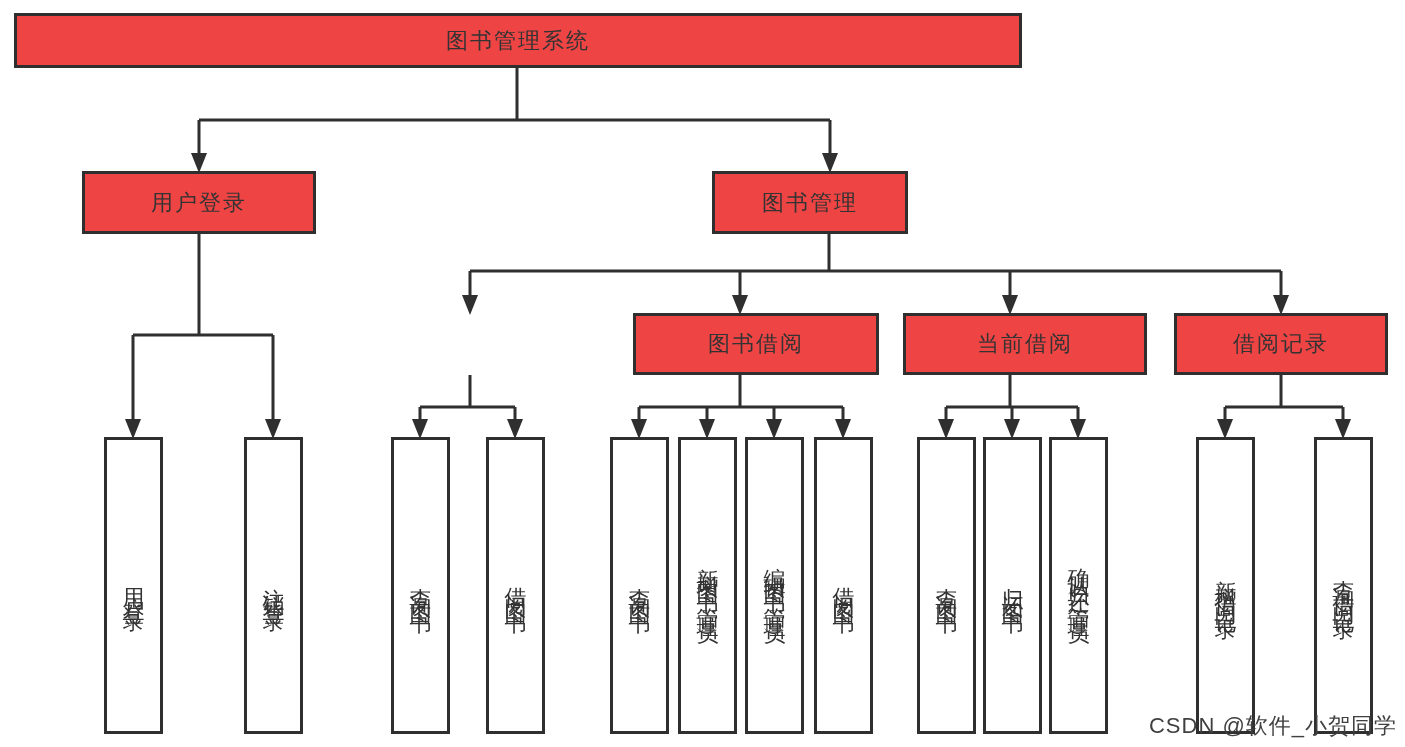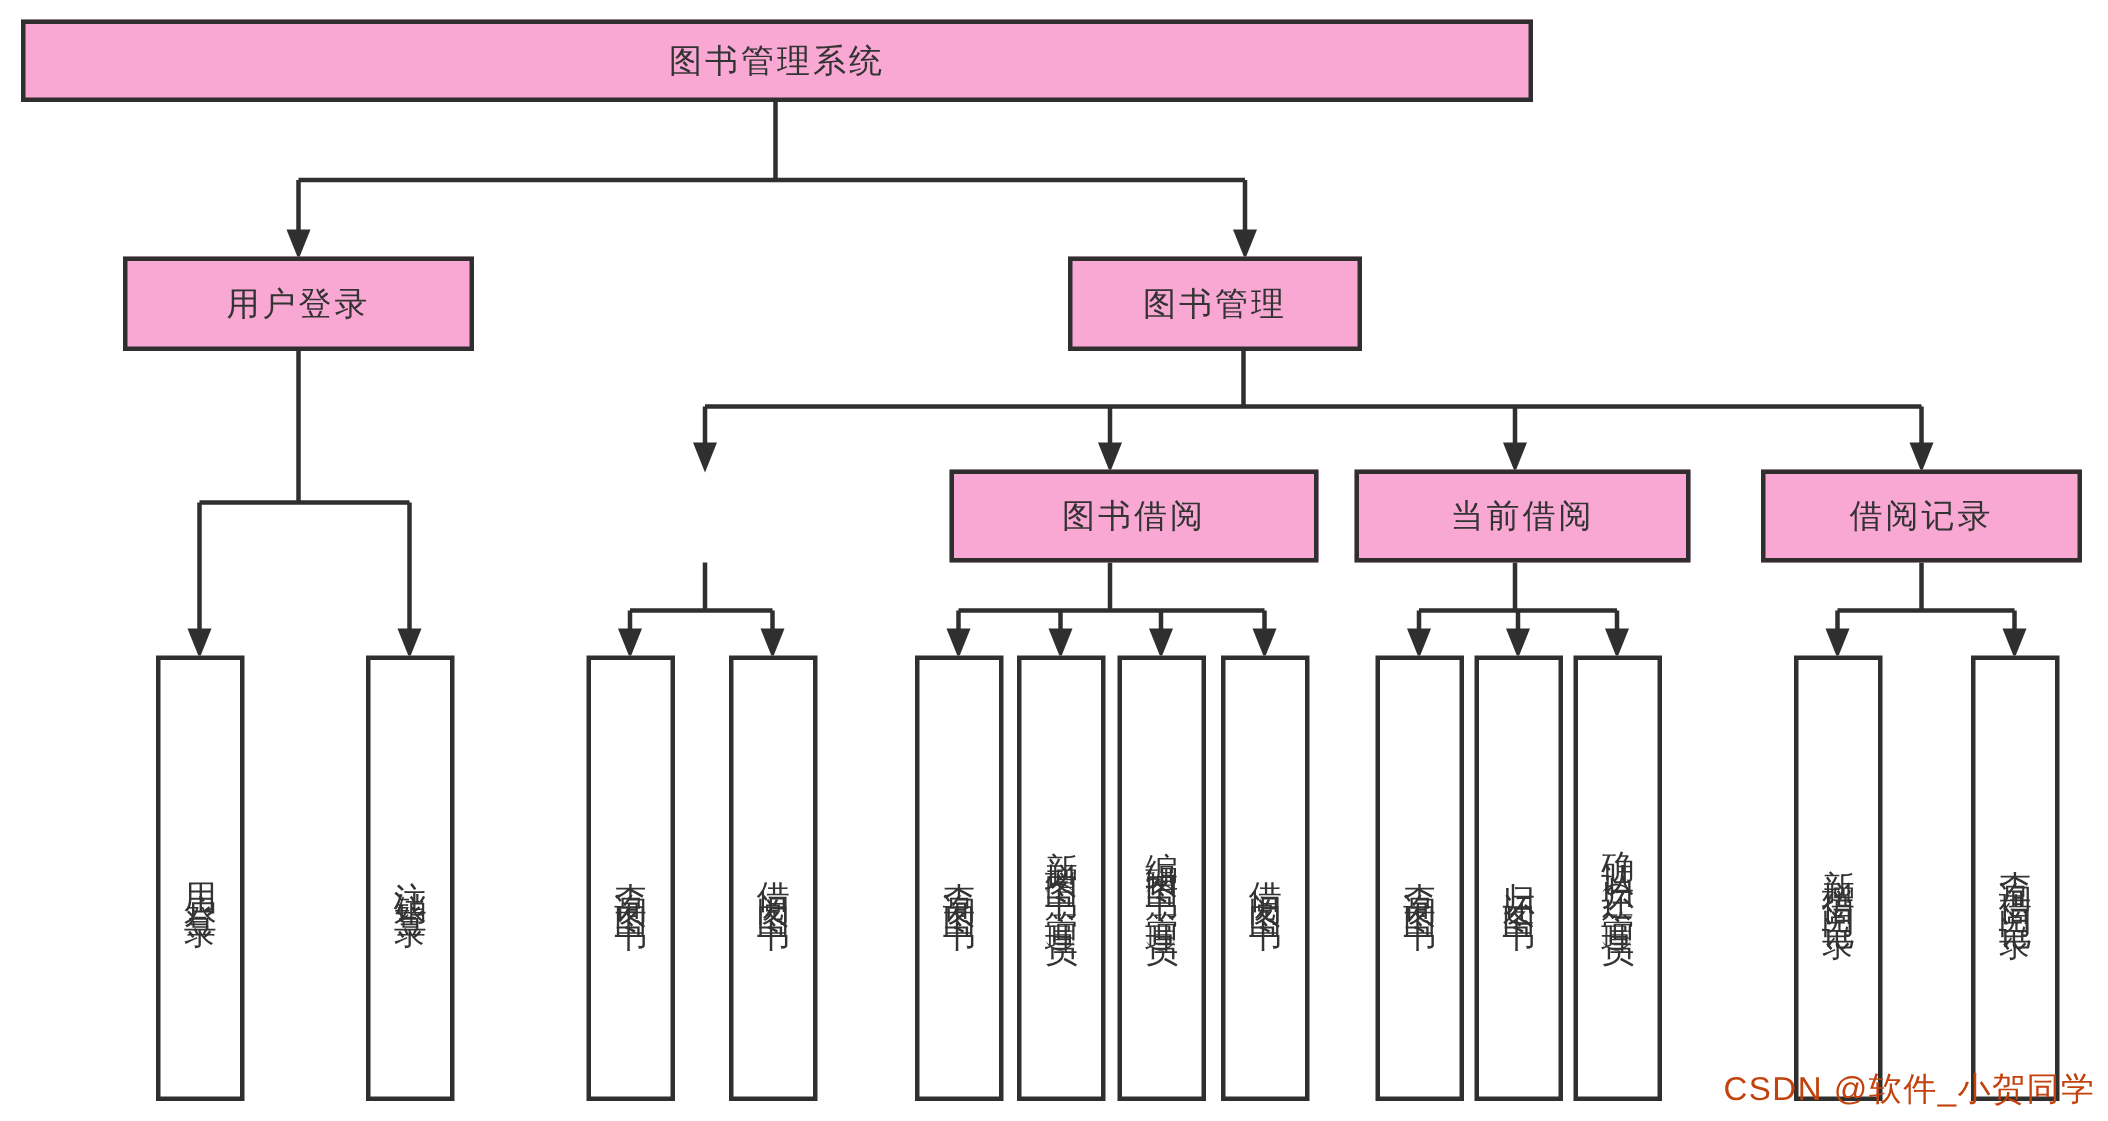--- a/index.html
+++ b/index.html
@@ -27,21 +27,21 @@
     fill: none;
   }
   .edges polygon {
     fill: #2f2f2f;
     stroke: none;
   }
   .hbox {
     position: absolute;
     box-sizing: border-box;
     border: 3px solid #2f2f2f;
-    background: #f9a8d4;
+    background: #ef4444;
     display: flex;
     align-items: center;
     justify-content: center;
     font-size: 22px;
     letter-spacing: 2px;
     color: #333333;
     z-index: 2;
   }
   .vbox {
     position: absolute;
@@ -64,21 +64,21 @@
     line-height: 1;
     color: #333333;
     white-space: nowrap;
   }
   
   .n-system          { left: 14px;   top: 13px;  width: 1008px; height: 55px; }
   .n-user-login      { left: 82px;   top: 171px; width: 234px;  height: 63px; }
   .n-book-management { left: 712px;  top: 171px; width: 196px;  height: 63px; }
   .n-new-book        { left: 363px;  top: 313px; width: 214px;  height: 62px; }
   .n-book-borrow     { left: 633px;  top: 313px; width: 246px;  height: 62px; }
-  .n-current-borrow  { left: 903px;  top: 313px; width: 224px;  height: 62px; }
+  .n-current-borrow  { left: 903px;  top: 313px; width: 244px;  height: 62px; }
   .n-borrow-records  { left: 1174px; top: 313px; width: 214px;  height: 62px; }
   
   .n-login           { left: 104px; }
   .n-logout          { left: 244px; }
   .n-rec-query       { left: 391px; }
   .n-rec-borrow      { left: 486px; }
   .n-bw-query        { left: 610px; }
   .n-bw-add          { left: 678px; }
   .n-bw-edit         { left: 745px; }
   .n-bw-borrow       { left: 814px; }
@@ -86,21 +86,21 @@
   .n-cur-return      { left: 983px; }
   .n-cur-confirm     { left: 1049px; }
   .n-recd-add        { left: 1196px; }
   .n-recd-query      { left: 1314px; }
   .watermark {
     position: absolute;
     right: 8px;
     top: 711px;
     font-size: 22px;
     letter-spacing: 1px;
-    color: #c2410c;
+    color: #404040;
     z-index: 3;
     white-space: nowrap;
   }
 </style>
 </head>
 <body>
 
 <div class="canvas">
 
   <svg class="edges" width="1405" height="747" viewBox="0 0 1405 747">

